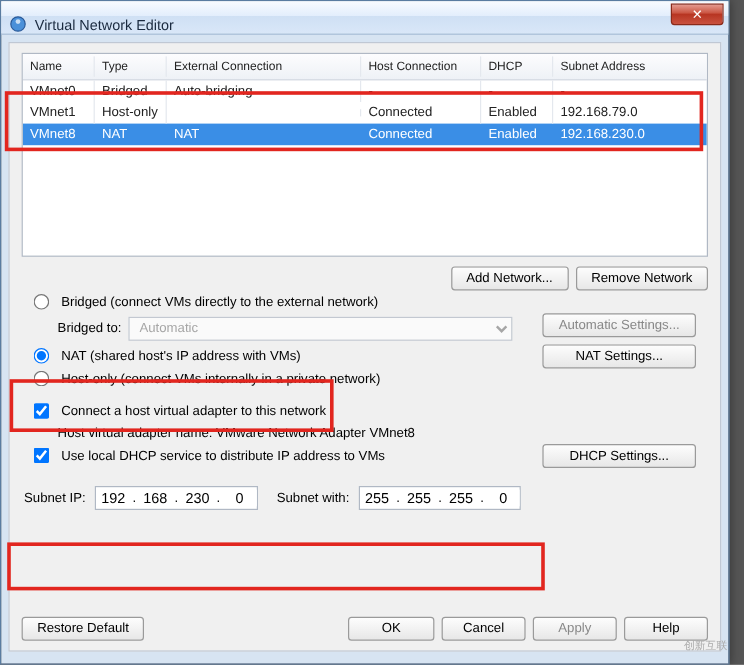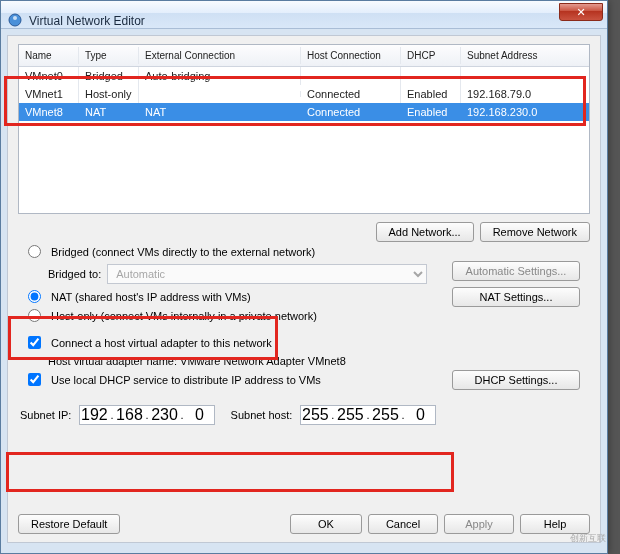--- a/index.html
+++ b/index.html
@@ -151,21 +151,21 @@
     align-items: center;
     border: 1px solid #b0b8c4;
     background: #fff;
     height: 20px;
     padding: 0;
   }
   .ipfield input {
     border: none;
     width: 28px;
     text-align: center;
-    font-size: 16px;
+    font-size: 12px;
     outline: none;
   }
   .ipfield span { padding: 0 2px; }
   .subnet-row {
     display: flex;
     align-items: center;
     gap: 8px;
     padding: 6px 2px 2px 2px;
     font-size: 11px;
   }
@@ -297,21 +297,21 @@
       <span>Subnet IP:</span>
       <span class="ipfield">
         <input value="192" style="">
           <span>.</span>
         <input value="168" style="">
           <span>.</span>
         <input value="230" style="">
           <span>.</span>
         <input value="0" style="">
       </span>
-      <span style="margin-left:8px;">Subnet host:</span>
+      <span style="margin-left:8px;">Subnet with:</span>
       <span class="ipfield">
         <input value="255" style="">
           <span>.</span>
         <input value="255" style="">
           <span>.</span>
         <input value="255" style="">
           <span>.</span>
         <input value="0" style="">
       </span>
     </div>

